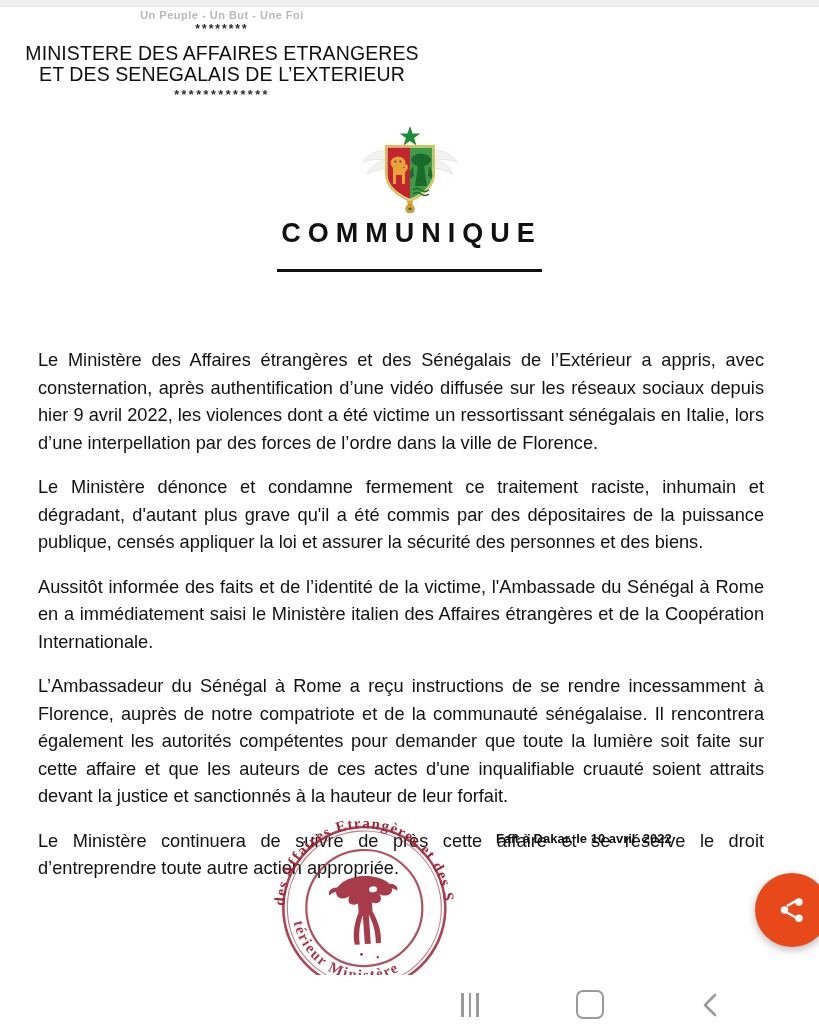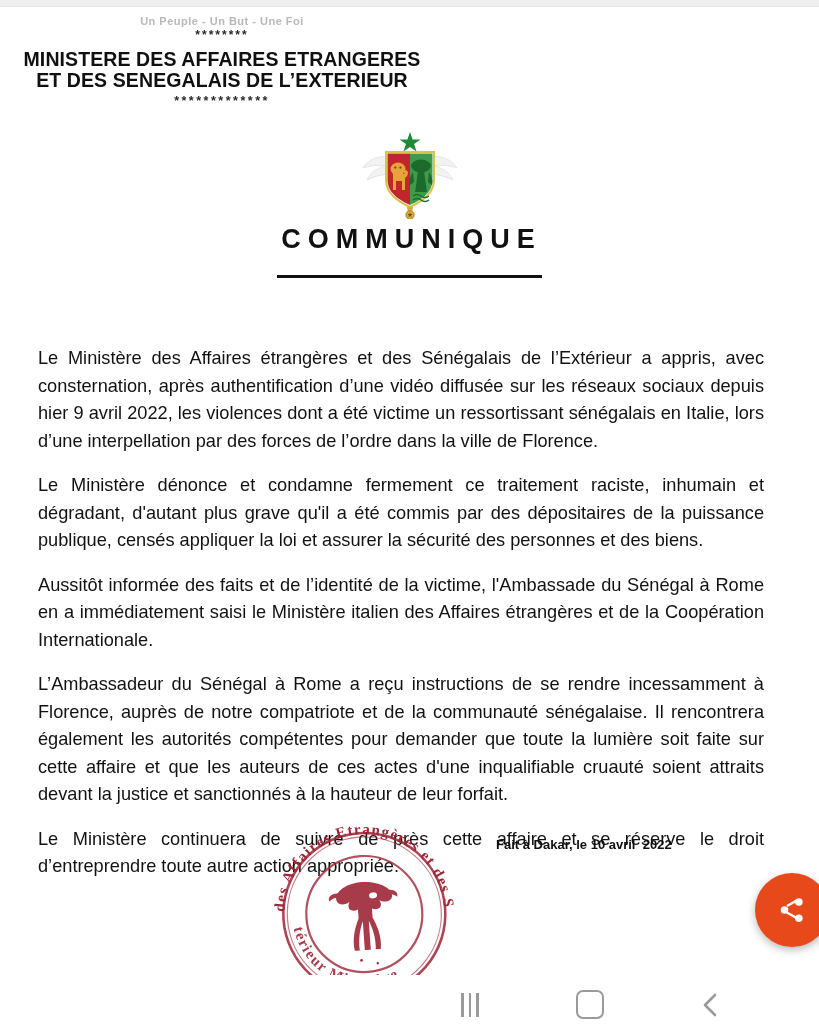--- a/index.html
+++ b/index.html
@@ -22,21 +22,21 @@
     top: 0; left: 0;
     width: 819px;
     height: 6px;
     background: #efefef;
     border-bottom: 1px solid #e4e4e4;
   }
 
   
   .sheet {
     position: absolute;
-    top: 16px; left: 0;
+    top: 10px; left: 0;
     width: 819px;
     height: 975px;
     background: #ffffff;
   }
 
   
   .letterhead {
     position: absolute;
     top: 0px;
     left: 22px;
@@ -56,21 +56,21 @@
   .stars-top {
     font-size: 12px;
     font-weight: bold;
     letter-spacing: 2px;
     color: #2a2a2a;
     line-height: 15px;
     margin-top: 1px;
   }
   .ministry-name {
     font-size: 19.5px;
-    font-weight: bold;
+    font-weight: normal;
     line-height: 21px;
     letter-spacing: 0.1px;
     color: #101010;
     margin-top: 6px;
     white-space: nowrap;
   }
   .ministry-name .ln2 { display: block; }
   .stars-bottom {
     font-size: 12.5px;
     font-weight: bold;
@@ -110,21 +110,21 @@
   }
 
   
   .body-text {
     position: absolute;
     top: 320px;
     left: 38px;
     width: 726px;
   }
   .body-text p {
-    margin: 9px 0 17px 0;
+    margin: 17px 0 17px 0;
     font-size: 18.2px;
     line-height: 27.5px;
     text-align: justify;
     text-justify: inter-word;
     color: #121212;
     font-stretch: condensed;
   }
   .body-text p:last-child { margin-bottom: 0; }
 
   

